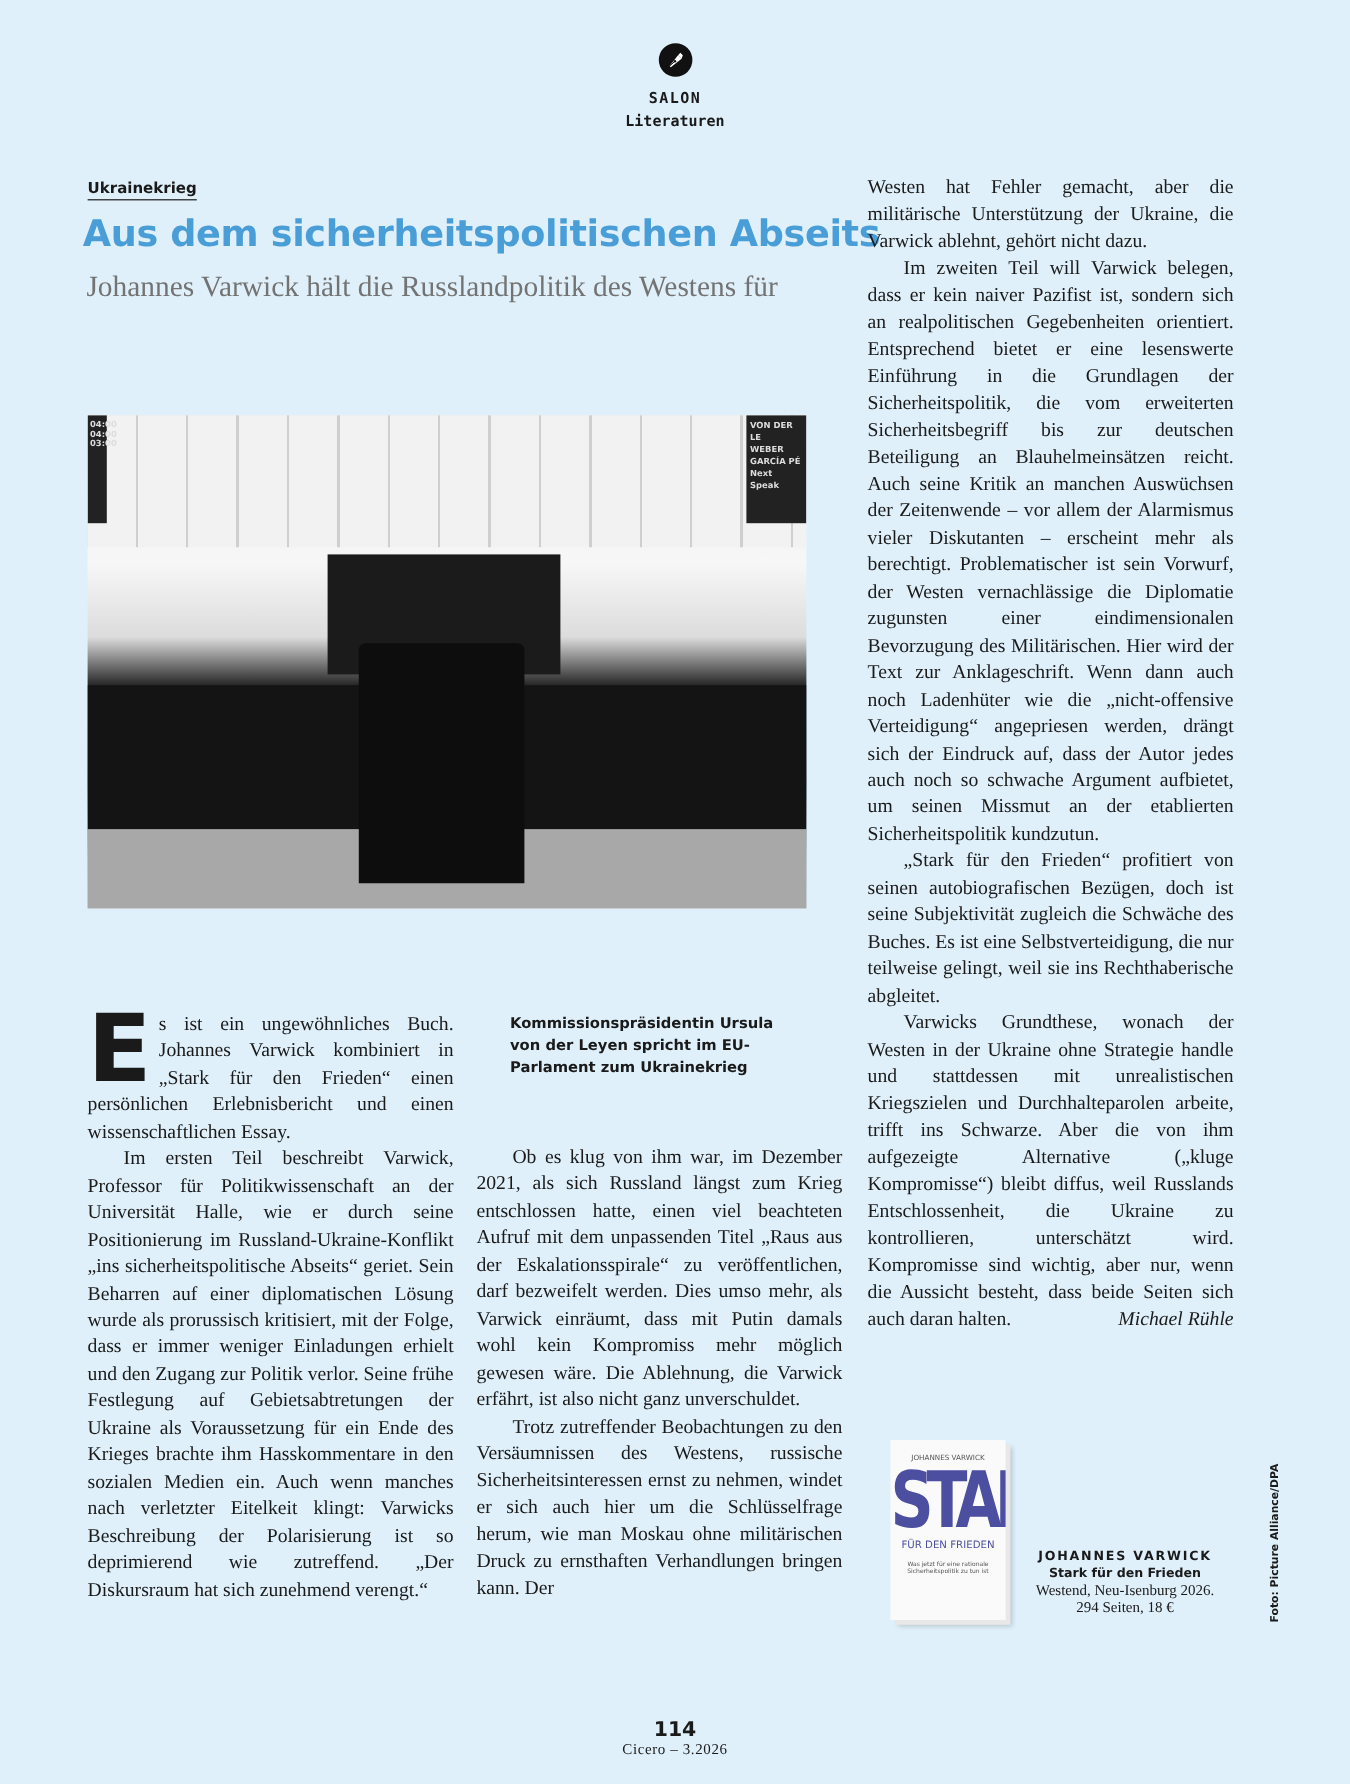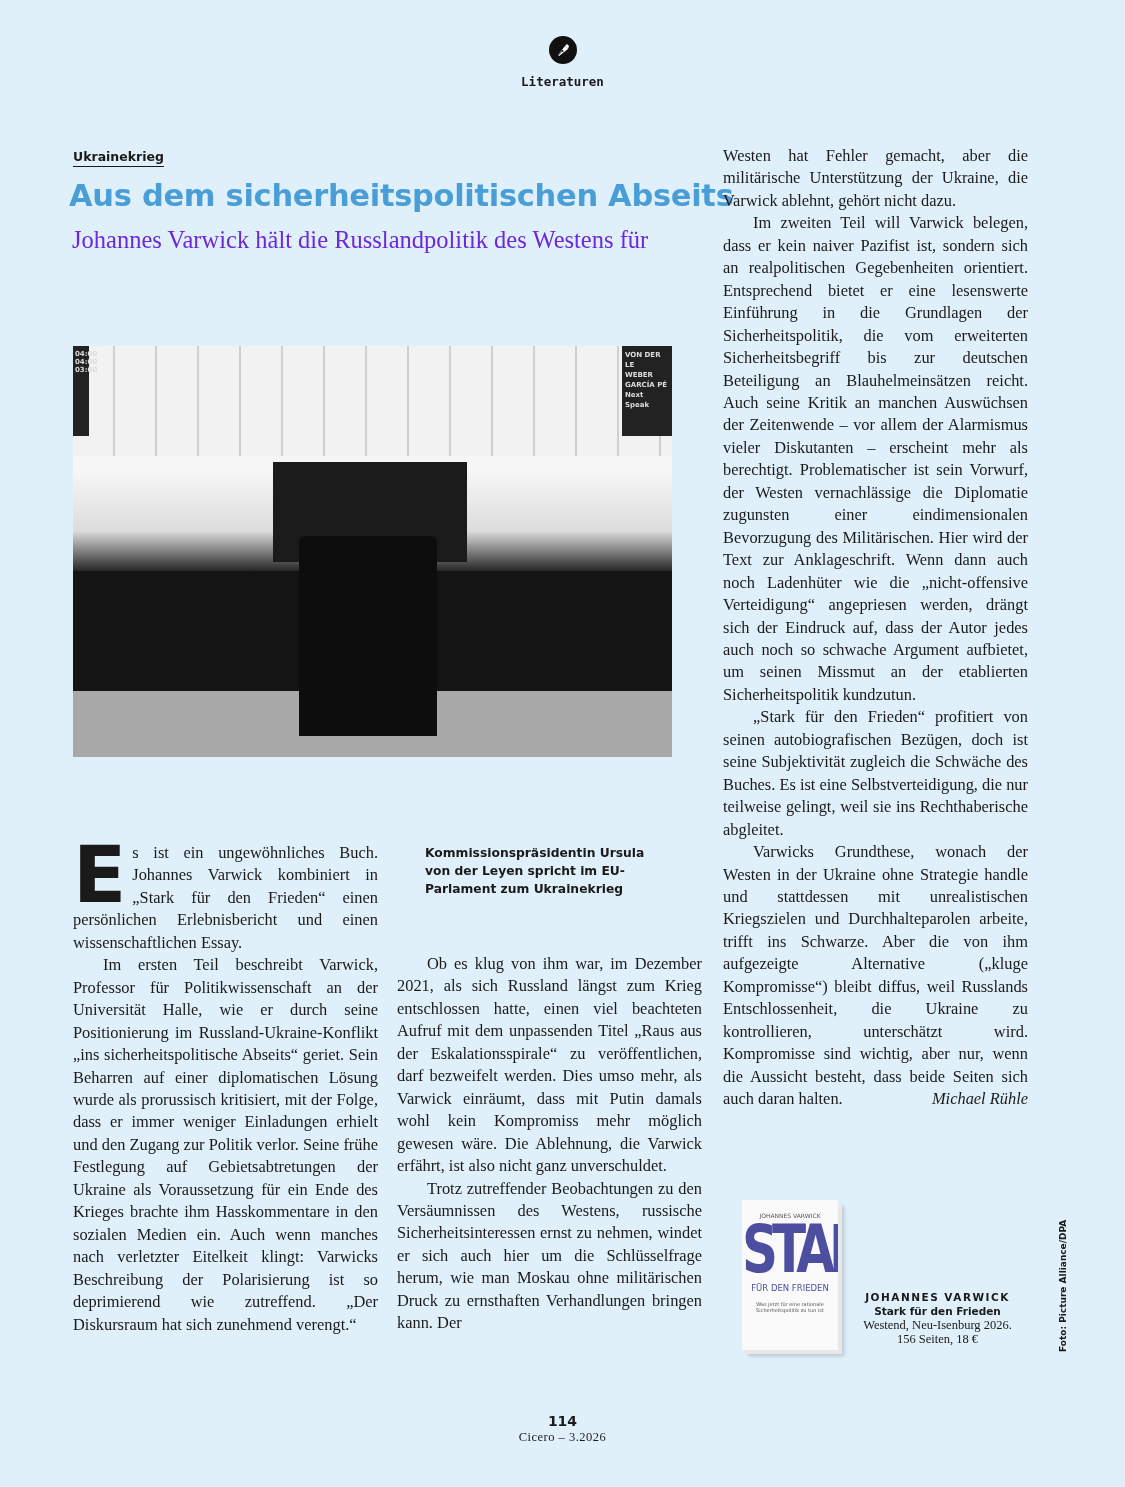--- a/index.html
+++ b/index.html
@@ -34,21 +34,21 @@
     font-family: "DejaVu Sans", sans-serif; font-weight: bold; font-size: 12.5px;
     border-bottom: 1.5px solid #1a1a1a; padding-bottom: 2px;
   }
   .headline {
     left: 69px; top: 178px; width: 640px;
     font-family: "DejaVu Sans", sans-serif; font-weight: bold;
     font-size: 30.5px; color: #4a9ed8; letter-spacing: -0.3px; white-space: nowrap;
   }
   .standfirst {
     left: 72px; top: 224px; width: 640px;
-    font-size: 24.5px; line-height: 32px; color: #6d28d9;
+    font-size: 24.5px; line-height: 32px; color: #737373;
   }
 
   .photo {
     left: 73px; top: 346px; width: 599px; height: 411px;
     background: linear-gradient(#e9e9e9 0%, #f7f7f7 30%, #dcdcdc 45%, #222 55%, #111 75%, #9a9a9a 90%, #b3b3b3 100%);
     overflow: hidden;
   }
   .photo .screen-l { position:absolute; left:0; top:0; width:16px; height:90px; background:#222; color:#ddd; font: bold 7px "DejaVu Sans", sans-serif; padding:4px 2px; box-sizing:border-box;}
   .photo .screen-r { position:absolute; right:0; top:0; width:50px; height:90px; background:#222; color:#ddd; font: bold 7px "DejaVu Sans", sans-serif; padding:4px 3px; box-sizing:border-box; line-height:10px;}
   .photo .backpanel { position:absolute; left:200px; top:116px; width:194px; height:100px; background:#1b1b1b; }
@@ -95,35 +95,36 @@
   .bi-author { font-family: "DejaVu Sans", sans-serif; font-weight: bold; font-size: 10.5px; letter-spacing: 1.5px; line-height: 14px; }
   .bi-title { font-family: "DejaVu Sans", sans-serif; font-weight: bold; font-size: 10.5px; line-height: 14px; }
   .bi-pub, .bi-pages { font-size: 12.5px; line-height: 14px; }
 
   .photo-credit {
     left: 1058px; top: 1352px; transform-origin: left top; transform: rotate(-90deg);
     font-family: "DejaVu Sans", sans-serif; font-weight: bold; font-size: 9px; white-space: nowrap;
   }
 
   .folio { left: 0; width: 1125px; top: 1413px; text-align: center; }
-  .page-number { font-family: "DejaVu Sans", sans-serif; font-weight: bold; font-size: 14px; line-height: 16px; }
+  .page-number { font-family: "DejaVu Sans", sans-serif; font-weight: bold; font-size: 17px; line-height: 16px; margin-top: 21px; }
   .issue { font-size: 12.5px; letter-spacing: 0.5px; line-height: 16px; }
 </style>
 </head>
 <body>
 
 <div class="abs section-head">
   <div class="pen-icon">
     <svg width="18" height="18" viewBox="0 0 18 18">
       <path d="M4 14 L11 5 L14 8 L5 15 Z" fill="#fff"></path>
       <path d="M11 5 L13 3 L15 5 L14 8 Z" fill="#fff"></path>
       <circle cx="8.5" cy="10" r="1" fill="#111"></circle>
       <line x1="4" y1="14" x2="8.5" y2="10" stroke="#111" stroke-width="0.8"></line>
     </svg>
   </div>
+  <div class="section-label">SALON</div>
   <div class="section-sub">Literaturen</div>
 </div>
 
 <div class="abs kicker">Ukrainekrieg</div>
 <div class="abs headline">Aus dem sicherheitspolitischen Abseits</div>
 <div class="abs standfirst">
   <div>Johannes Varwick hält die Russlandpolitik des Westens für</div>
 </div>
 
 <div class="abs photo">
@@ -171,21 +172,21 @@
     <div class="b-title">STARK</div>
     <div class="b-sub">FÜR DEN FRIEDEN</div>
     <div class="b-small">Was jetzt für eine rationale Sicherheitspolitik zu tun ist</div>
   </div>
 </div>
 
 <div class="abs book-info">
   <div class="bi-author">JOHANNES VARWICK</div>
   <div class="bi-title">Stark für den Frieden</div>
   <div class="bi-pub">Westend, Neu-Isenburg 2026.</div>
-  <div class="bi-pages">156 Seiten, 18 €</div>
+  <div class="bi-pages">294 Seiten, 18 €</div>
 </div>
 
 <div class="abs photo-credit">Foto: Picture Alliance/DPA</div>
 
 <div class="abs folio">
   <div class="page-number">114</div>
   <div class="issue">Cicero – 3.2026</div>
 </div>
 
 </body></html>

